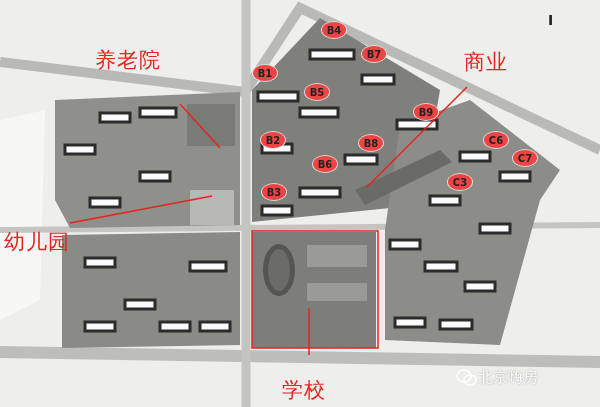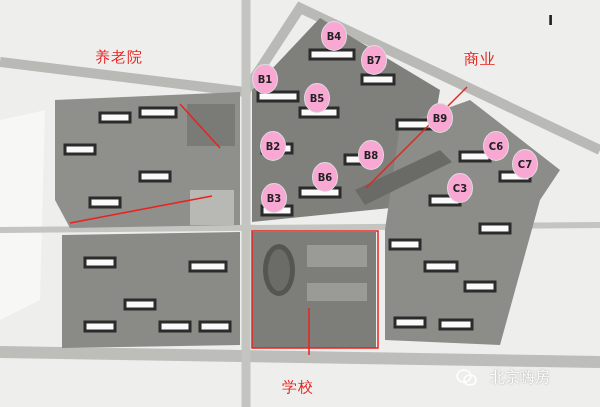--- a/index.html
+++ b/index.html
@@ -1,20 +1,20 @@
 <!DOCTYPE html>
 <html><head>
 <meta charset="utf-8">
 <style>
   html,body{margin:0;padding:0;background:#f0f0ee;}
   #stage{position:relative;width:600px;height:407px;overflow:hidden;background:#eeeeec;font-family:"DejaVu Sans",sans-serif;}
   svg.plan{position:absolute;left:0;top:0;}
-  .label{position:absolute;color:#e8231f;font-size:15px;font-weight:normal;letter-spacing:1px;line-height:1;white-space:nowrap;}
-  .bubble{position:absolute;width:24px;height:28px;border-radius:50%;background:#f9a8d4;color:#222;font-size:10px;font-weight:bold;display:flex;align-items:center;justify-content:center;box-shadow:0 0 0 1px #ddd;}
-  .watermark{position:absolute;left:456px;top:368px;display:flex;align-items:center;gap:12px;color:#fff;font-size:15px;text-shadow:0 0 2px #999;}
+  .label{position:absolute;color:#e8231f;font-size:21px;font-weight:normal;letter-spacing:1px;line-height:1;white-space:nowrap;}
+  .bubble{position:absolute;width:24px;height:16px;border-radius:50%;background:#ef4444;color:#222;font-size:10px;font-weight:bold;display:flex;align-items:center;justify-content:center;box-shadow:0 0 0 1px #ddd;}
+  .watermark{position:absolute;left:456px;top:368px;display:flex;align-items:center;gap:0;color:#fff;font-size:15px;text-shadow:0 0 2px #999;}
   .wm-icon{width:22px;height:18px;position:relative;}
   .north{position:absolute;left:548px;top:12px;font-size:14px;color:#222;font-weight:bold;}
 </style>
 </head>
 <body>
 
 <div id="stage">
   <svg class="plan" width="600" height="407" viewBox="0 0 600 407">
 
     <rect x="0" y="0" width="600" height="407" fill="#eeeeec"></rect>
@@ -80,31 +80,32 @@
     <line x1="70" y1="223" x2="212" y2="196" stroke="#e8231f" stroke-width="1.5"></line>
     <line x1="467" y1="87" x2="366" y2="188" stroke="#e8231f" stroke-width="1.5"></line>
     <rect x="252" y="231" width="126" height="117" fill="none" stroke="#e8231f" stroke-width="1.5"></rect>
     <line x1="309" y1="308" x2="309" y2="355" stroke="#e8231f" stroke-width="1.5"></line>
   </svg>
 
   <div class="bubble" style="left:322px;top:22px">B4</div>
   <div class="bubble" style="left:253px;top:65px">B1</div>
   <div class="bubble" style="left:362px;top:46px">B7</div>
   <div class="bubble" style="left:305px;top:84px">B5</div>
-  <div class="bubble" style="left:428px;top:104px">B9</div>
+  <div class="bubble" style="left:414px;top:104px">B9</div>
   <div class="bubble" style="left:261px;top:132px">B2</div>
-  <div class="bubble" style="left:359px;top:141px">B8</div>
+  <div class="bubble" style="left:359px;top:135px">B8</div>
   <div class="bubble" style="left:484px;top:132px">C6</div>
   <div class="bubble" style="left:513px;top:150px">C7</div>
-  <div class="bubble" style="left:313px;top:163px">B6</div>
+  <div class="bubble" style="left:313px;top:156px">B6</div>
   <div class="bubble" style="left:448px;top:174px">C3</div>
   <div class="bubble" style="left:262px;top:184px">B3</div>
 
   <div class="label" style="left:95px;top:50px">养老院</div>
   <div class="label" style="left:464px;top:52px">商业</div>
+  <div class="label" style="left:4px;top:232px">幼儿园</div>
   <div class="label" style="left:282px;top:380px">学校</div>
 
   <div class="north">I</div>
 
   <div class="watermark">
     <span class="wm-icon">
       <svg width="22" height="18" viewBox="0 0 22 18">
           <ellipse cx="8" cy="7" rx="7" ry="6" fill="none" stroke="#fff" stroke-width="1.6"></ellipse>
           <ellipse cx="14" cy="11" rx="6" ry="5" fill="none" stroke="#fff" stroke-width="1.6"></ellipse>
         </svg>

